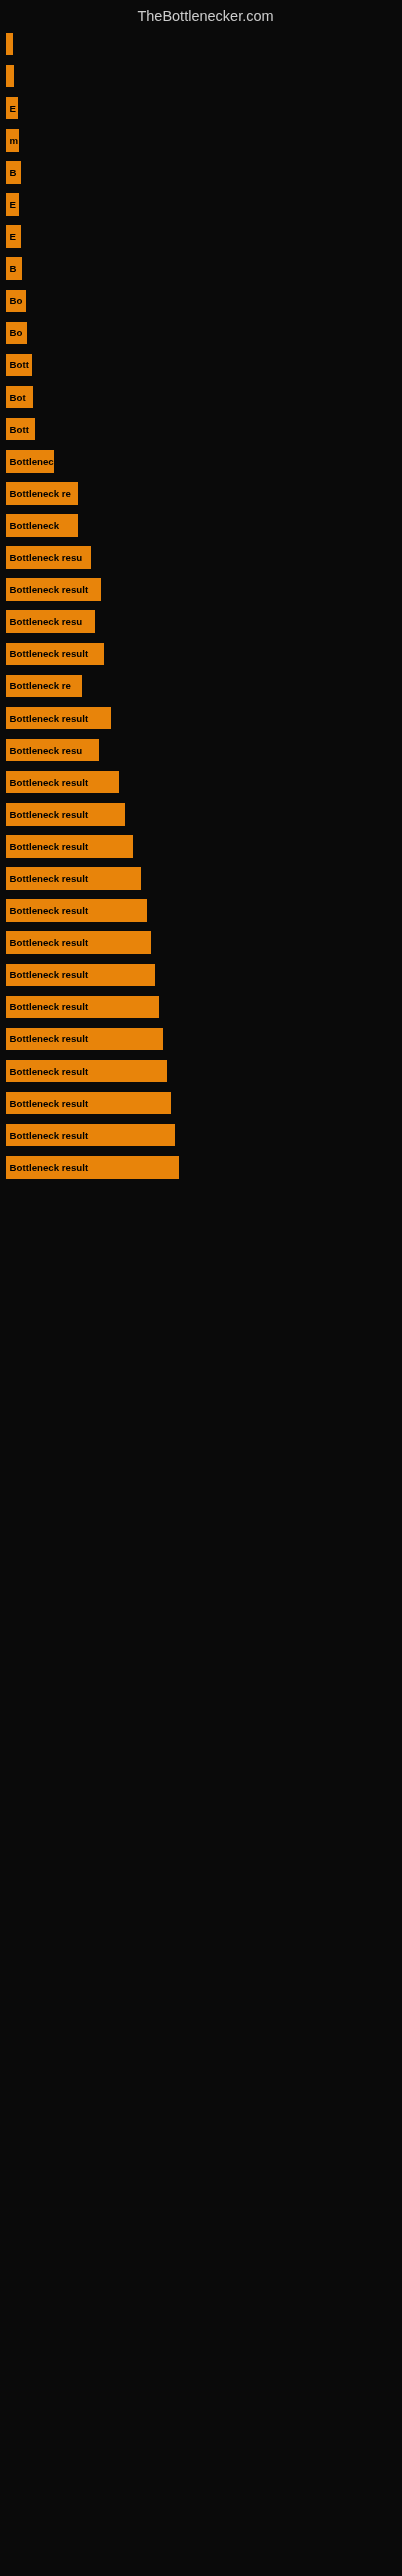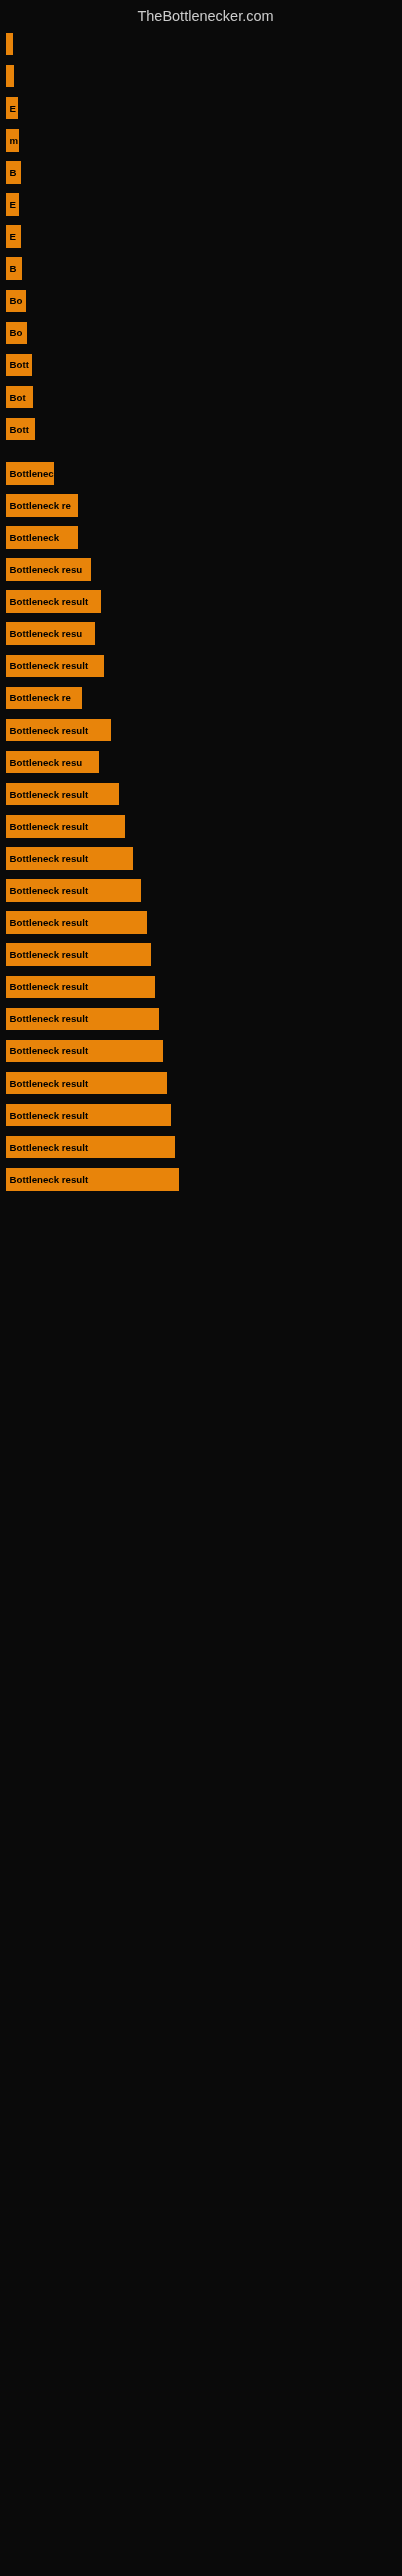--- a/index.html
+++ b/index.html
@@ -84,21 +84,21 @@
     <div class="bar-container">
       <div class="bar" style="width: 26px;">Bott</div>
     </div>
     <div class="bar-container">
       <div class="bar" style="width: 27px;">Bot</div>
     </div>
     <div class="bar-container">
       <div class="bar" style="width: 29px;">Bott</div>
     </div>
     <div class="bar-container">
-      <div class="bar" style="width: 48px; margin-top: 12px;">Bottlenec</div>
+      <div class="bar" style="width: 48px;">Bottlenec</div>
     </div>
     <div class="bar-container">
       <div class="bar" style="width: 72px;">Bottleneck re</div>
     </div>
     <div class="bar-container">
       <div class="bar" style="width: 72px;">Bottleneck</div>
     </div>
     <div class="bar-container">
       <div class="bar" style="width: 85px;">Bottleneck resu</div>
     </div>

